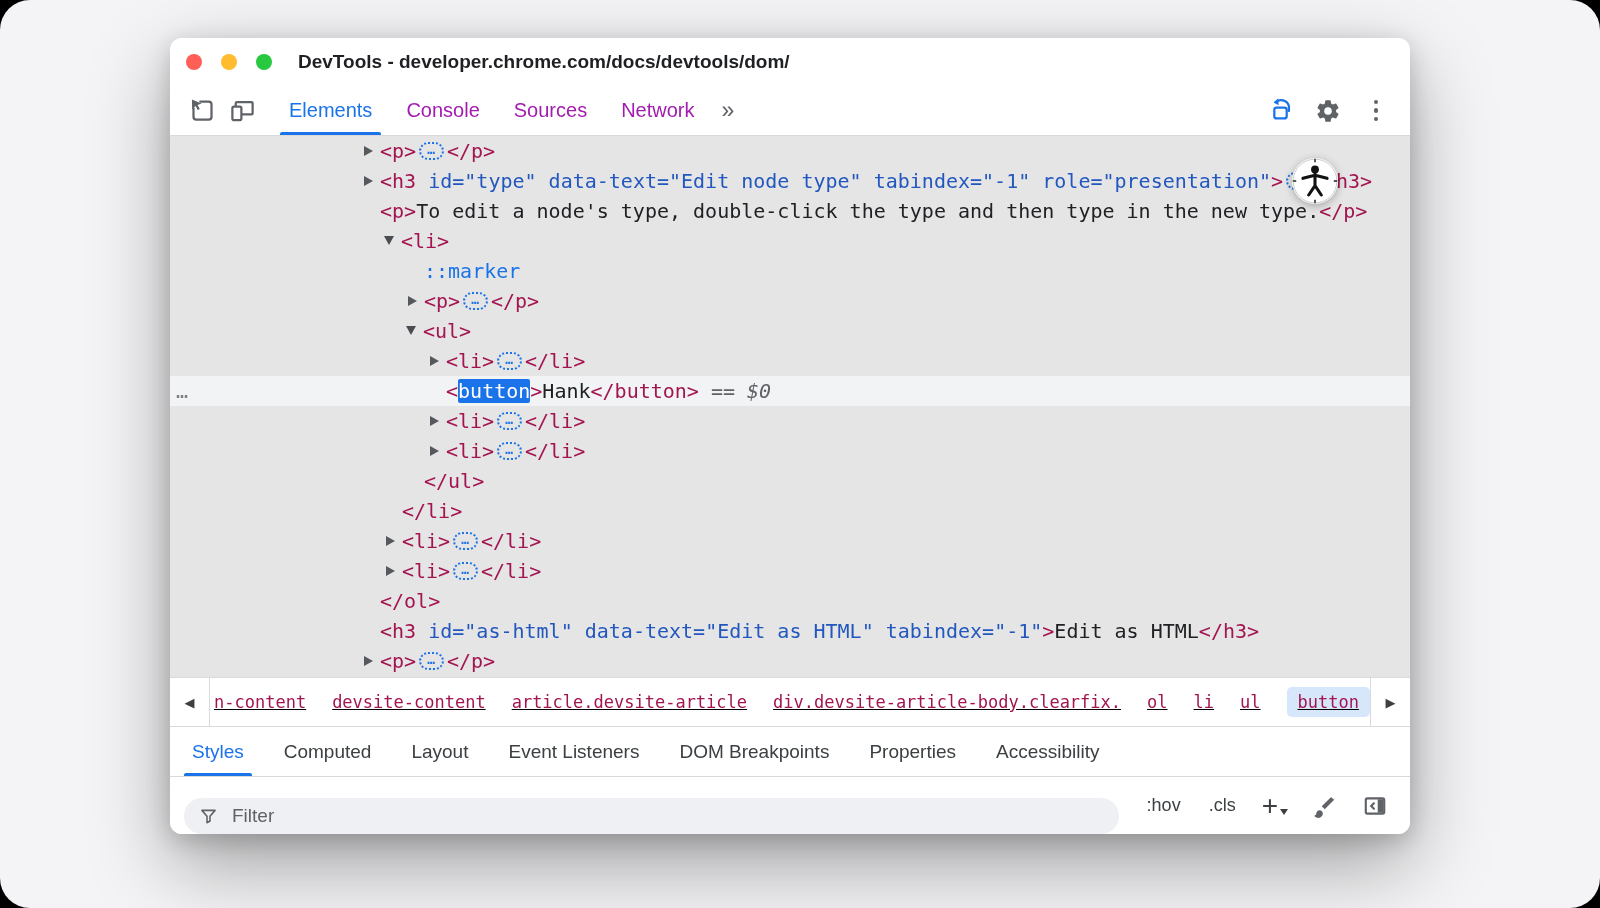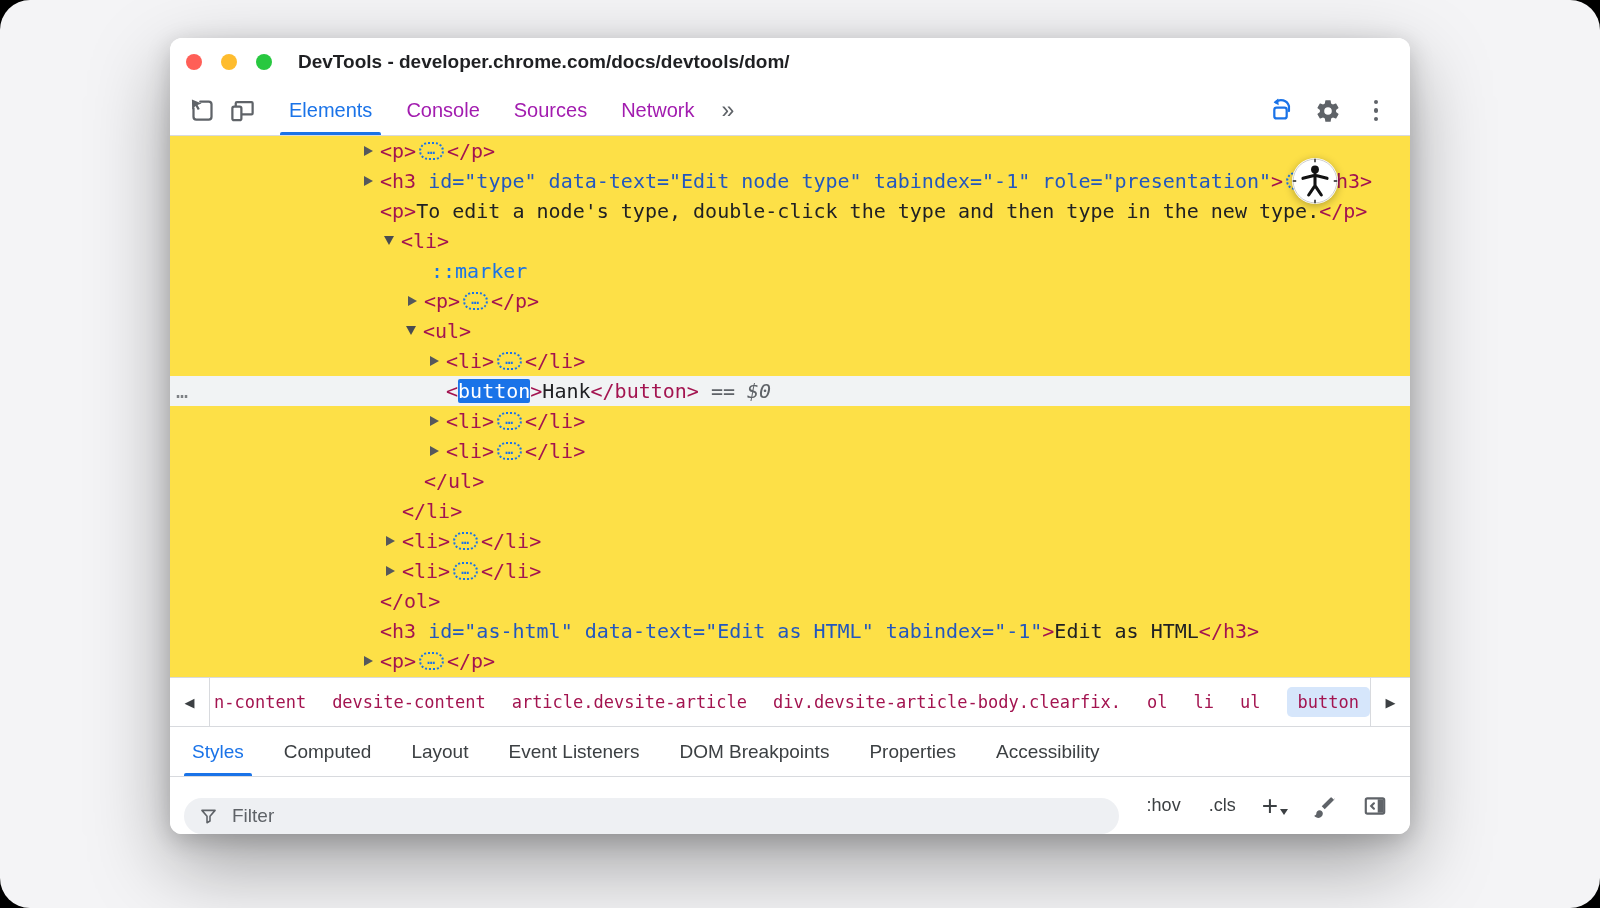--- a/index.html
+++ b/index.html
@@ -29,50 +29,50 @@
     background:none;border:none;padding:0;margin:0 3px;cursor:pointer;}
   .tb-tabs{display:flex;height:49px;margin-left:10px;}
   .tb-tab{display:flex;align-items:center;padding:0 17px;font-size:20px;color:#a21caf;position:relative;cursor:pointer;white-space:nowrap;}
   .tb-tab.active{color:var(--c-accent,#1a73e8);}
   .tb-tab.active::after{content:"";position:absolute;left:8px;right:8px;bottom:0;height:3px;background:var(--c-accent,#1a73e8);border-radius:2px 2px 0 0;}
   .more-tabs{background:none;border:none;font-size:23px;color:#5f6368;padding:0 10px;cursor:pointer;line-height:1;}
   .tb-right{margin-left:auto;display:flex;align-items:center;gap:8px;padding-right:14px;}
   .kebab{display:flex;flex-direction:column;gap:4px;}
   .kebab i{width:4.5px;height:4.5px;border-radius:50%;background:#5f6368;}
   
-  .tree{flex:1 1 auto;overflow:hidden;background:#fde047;
+  .tree{flex:1 1 auto;overflow:hidden;background:#e5e5e5;
     font-family:"DejaVu Sans Mono",monospace;font-size:20px;}
   .row{height:30px;line-height:30px;white-space:pre;position:relative;color:var(--c-code-text,#202124);cursor:default;}
   .row.selected{background:var(--c-selected-row-bg,#f1f3f4);}
   .row-dots{position:absolute;left:6px;top:0;color:#7d8084;letter-spacing:1px;cursor:pointer;}
   .arrow{display:inline-block;width:0;height:0;vertical-align:middle;margin-bottom:4px;cursor:pointer;}
   .arrow.right{border-left:9px solid #55585c;border-top:5.5px solid transparent;border-bottom:5.5px solid transparent;margin-left:-16px;margin-right:7px;}
   .arrow.down{border-top:9px solid #494c50;border-left:5.5px solid transparent;border-right:5.5px solid transparent;margin-left:-18px;margin-right:7px;}
   .pill{display:inline-block;vertical-align:middle;margin:0 3px 3px 3px;padding:0 6px 2px 6px;
     border:2px dotted var(--c-accent,#1a73e8);border-radius:11px;color:var(--c-accent,#1a73e8);
     font-size:13px;line-height:12px;font-weight:bold;letter-spacing:1px;cursor:pointer;}
   .tk-tag{color:var(--c-tag,#a31450);}
   .tk-attr{color:var(--c-attr,#2257bf);}
   .tk-val{color:var(--c-value,#2257bf);}
   .tk-text{color:var(--c-code-text,#202124);}
-  .tk-pseudo{color:var(--c-pseudo,#1a73e8);margin-left:7px;}
+  .tk-pseudo{color:var(--c-pseudo,#1a73e8);}
   .tk-op{color:var(--c-muted,#5f6368);}
   .tk-var{color:var(--c-muted,#5f6368);font-style:italic;}
   .tk-sel{background:var(--c-selected-word-bg,#1a73e8);color:#fff;border-radius:2px;}
   .a11y-cursor{display:inline-block;width:46px;height:46px;vertical-align:middle;
     margin:-14px -2px -10px -22px;position:relative;z-index:5;border-radius:50%;
     background:#fff;box-shadow:0 2px 8px rgba(0,0,0,.28);}
   
   .crumbs{flex:0 0 48px;display:flex;align-items:stretch;border-top:1px solid #d8dade;background:#fff;}
   .crumb-nav{width:40px;display:flex;align-items:center;justify-content:center;background:#fff;border:none;
     color:#3c4043;font-size:13px;cursor:pointer;padding:0;}
   .crumb-nav.left{border-right:1px solid #d8dade;}
   .crumb-nav.right{border-left:1px solid #d8dade;}
   .crumb-list{flex:1;display:flex;align-items:center;gap:26px;overflow:hidden;padding:0 4px;
-    font-family:"DejaVu Sans Mono",monospace;font-size:17px;}
+    font-family:"DejaVu Sans Mono",monospace;font-size:17px;text-decoration:underline;}
   .crumb{color:var(--c-tag,#a31450);white-space:nowrap;cursor:pointer;}
   .crumb.selected{background:var(--c-crumb-selected-bg,#d6e6fb);padding:5px 11px;border-radius:5px;}
   
   .panel-tabs{flex:0 0 49px;display:flex;align-items:center;border-top:1px solid #d8dade;padding-left:2px;background:#fff;}
   .panel-tab{padding:0 20px;font-size:19px;color:#3c4043;height:49px;display:flex;align-items:center;position:relative;cursor:pointer;white-space:nowrap;}
   .panel-tab.active{color:var(--c-accent,#1a73e8);}
   .panel-tab.active::after{content:"";position:absolute;left:12px;right:12px;bottom:0;height:3px;background:var(--c-accent,#1a73e8);border-radius:2px 2px 0 0;}
   
   .styles-toolbar{flex:0 0 57px;display:flex;align-items:center;border-top:1px solid #d8dade;
     padding:0 22px 0 14px;background:#fff;}

